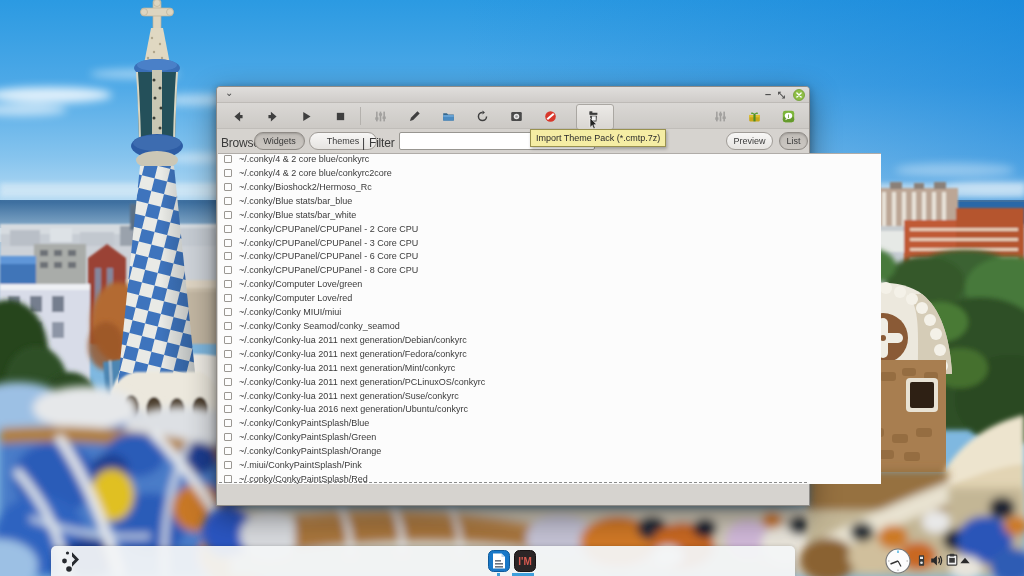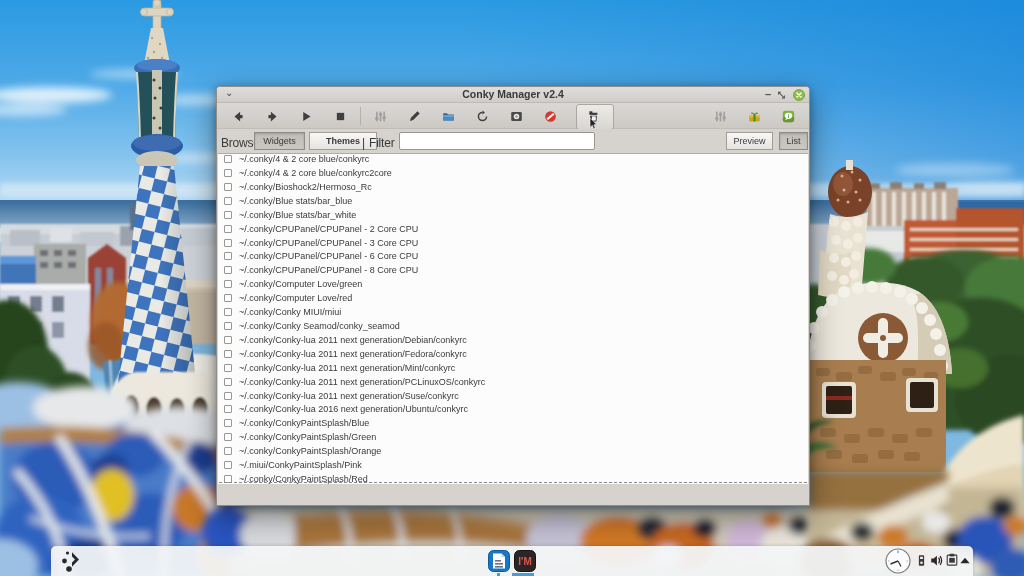--- a/index.html
+++ b/index.html
@@ -15,45 +15,45 @@
        border-bottom:1px solid #bebbb7;border-radius:3px 3px 0 0;}
   #title{position:absolute;left:0;right:0;top:1px;text-align:center;
        font-size:10.5px;font-weight:bold;color:#3a3a3a;}
   #caret{position:absolute;left:8px;top:0px;color:#4a4a4a;font-size:10px;}
   .wbtn{position:absolute;top:1px;color:#4c4c4c;font-size:11px;font-weight:bold;}
   #toolbar{position:absolute;left:0;top:16px;right:0;height:26px;
        background:linear-gradient(#dad8d5,#ccc9c5);border-bottom:1px solid #c0bdb9;box-sizing:border-box;}
   #browserow{position:absolute;left:0;top:42px;right:0;height:24px;
        background:#d6d3cf;}
   .tbtn{position:absolute;top:3px;height:18px;line-height:17px;text-align:center;
-       font-size:9px;color:#3a3a3a;border:1px solid #a09c97;border-radius:0;
+       font-size:9px;color:#3a3a3a;border:1px solid #a09c97;border-radius:9px;
        background:linear-gradient(#f8f7f6,#e6e4e1);box-sizing:border-box;}
   .tbtn.pressed{background:linear-gradient(#c0bcb7,#cbc7c2);border-color:#8f8b86;
        box-shadow:inset 0 1px 2px rgba(0,0,0,.18);}
   .lbl{position:absolute;top:7px;font-size:12px;color:#3a3a3a;letter-spacing:-0.2px;}
   #filterinput{position:absolute;left:182px;top:3px;width:196px;height:18px;
        background:#fff;border:1px solid #989691;border-radius:2px;box-sizing:border-box;}
-  #list{position:absolute;left:1px;top:66px;width:590px;height:330px;
+  #list{position:absolute;left:1px;top:66px;width:663px;height:330px;
        background:#fcfcfc;border-top:1px solid #b0aca8;font-size:9px;color:#3a3a3a;}
   .row{position:absolute;left:0;height:13px;line-height:13px;white-space:nowrap;}
   .cb{position:absolute;left:6px;top:2px;width:8px;height:8px;box-sizing:border-box;background:#fdfdfd;
       border:1px solid #9a9792;border-radius:1px;}
   .rt{position:absolute;left:21px;top:0px;}
   #sourcebar{position:absolute;left:0;bottom:0;right:0;height:22px;background:#d5d2ce;
       border-top:1px solid #b4b1ad;}
   #sourcebar span{position:absolute;left:4px;top:5px;font-size:9px;color:#3a3a3a;}
   #tooltip{position:absolute;left:313px;top:42px;height:16px;padding:0 5px;white-space:nowrap;
       background:#f5eda4;border:1px solid #99914f;font-size:9px;color:#2a2a2a;
       line-height:16px;box-shadow:1px 2px 3px rgba(0,0,0,.25);z-index:5;}
   .ticon{position:absolute;top:7px;width:13px;height:13px;}
   #importbtn{position:absolute;left:359px;top:1px;width:36px;height:24px;
       border:1px solid #aaa7a2;border-radius:3px;
       background:linear-gradient(#eceae7,#d9d6d2);}
   
-  #panel{position:absolute;left:51px;top:546px;width:922px;height:30px;
+  #panel{position:absolute;left:51px;top:546px;width:744px;height:30px;
       background:rgba(243,245,247,0.94);border-radius:5px 5px 0 0;
       box-shadow:0 0 4px rgba(0,0,0,.2);}
 </style>
 </head>
 <body>
 <svg id="bg" viewBox="0 0 1024 576" preserveAspectRatio="none">
 <defs>
   <linearGradient id="sky" x1="0" y1="0" x2="0" y2="1">
     <stop offset="0" stop-color="#2b9ae2"></stop>
     <stop offset="0.35" stop-color="#4ea9e7"></stop>
@@ -408,21 +408,20 @@
 </g>
 
 <g filter="url(#b2)">
   <path d="M800,430 q16,-14 34,-8 q-18,2 -30,14 Z" fill="#2e5a2e"></path>
   <path d="M802,446 q20,-8 36,2 q-20,-2 -34,8 Z" fill="#3a6e38"></path>
 </g>
 </svg>
 <div id="win">
   <div id="titlebar">
     <span id="caret">⌄</span>
-    <div id="title">Conky Manager v2.4</div>
     <span class="wbtn" style="right:38px;">–</span>
     <span class="wbtn" style="right:24px;font-size:9px;top:3px;">⤡</span>
     <svg style="position:absolute;right:4px;top:2px;" width="12" height="12" viewBox="0 0 12 12">
       <circle cx="6" cy="6" r="5.5" fill="#8fbf45" stroke="#6e9a32" stroke-width="0.8"></circle>
       <path d="M3.9,3.9 L8.1,8.1 M8.1,3.9 L3.9,8.1" stroke="#fff" stroke-width="1.4" stroke-linecap="round"></path>
     </svg>
   </div>
   <div id="toolbar">
     <svg class="ticon" style="left:15px" viewBox="0 0 16 16">
         <path d="M10,2 L3,8 L10,14 L10,10 L13,10 L13,6 L10,6 Z" fill="#3f3f3f"></path>
@@ -500,27 +499,28 @@
         <rect x="1" y="1" width="14" height="14" rx="3" fill="#7cb53a"></rect>
         <rect x="1" y="8" width="14" height="7" rx="3" fill="#659a2c"></rect>
         <ellipse cx="8" cy="7.2" rx="4.6" ry="3.8" fill="#fff"></ellipse>
         <path d="M5,10 L4,12.5 L7.5,10.8 Z" fill="#fff"></path>
         <text x="8" y="9.6" text-anchor="middle" font-size="7" font-weight="bold" fill="#659a2c" font-family="Liberation Sans">i</text>
       </svg>
   </div>
   <div id="browserow">
     <span class="lbl" style="left:4px;">Browse:</span>
     <div class="tbtn pressed" style="left:37px;width:51px;">Widgets</div>
-    <div class="tbtn" style="left:92px;width:68px;font-weight:bold;">Themes</div>
+    <div class="tbtn" style="left:92px;width:68px;">Themes</div>
     <span class="lbl" style="left:145px;">|</span>
     <span class="lbl" style="left:152px;">Filter</span>
     <div id="filterinput"></div>
     <div class="tbtn" style="left:509px;width:47px;">Preview</div>
     <div class="tbtn pressed" style="left:562px;width:29px;">List</div>
   </div>
+  <div id="tooltip">Import Theme Pack (*.cmtp.7z)</div>
   <div id="list">
     <div class="row" style="top:-1.0px;">
         <span class="cb"></span>
         <span class="rt">~/.conky/4 &amp; 2 core blue/conkyrc</span>
       </div>
     <div class="row" style="top:12.9px;">
         <span class="cb"></span>
         <span class="rt">~/.conky/4 &amp; 2 core blue/conkyrc2core</span>
       </div>
     <div class="row" style="top:26.8px;">

